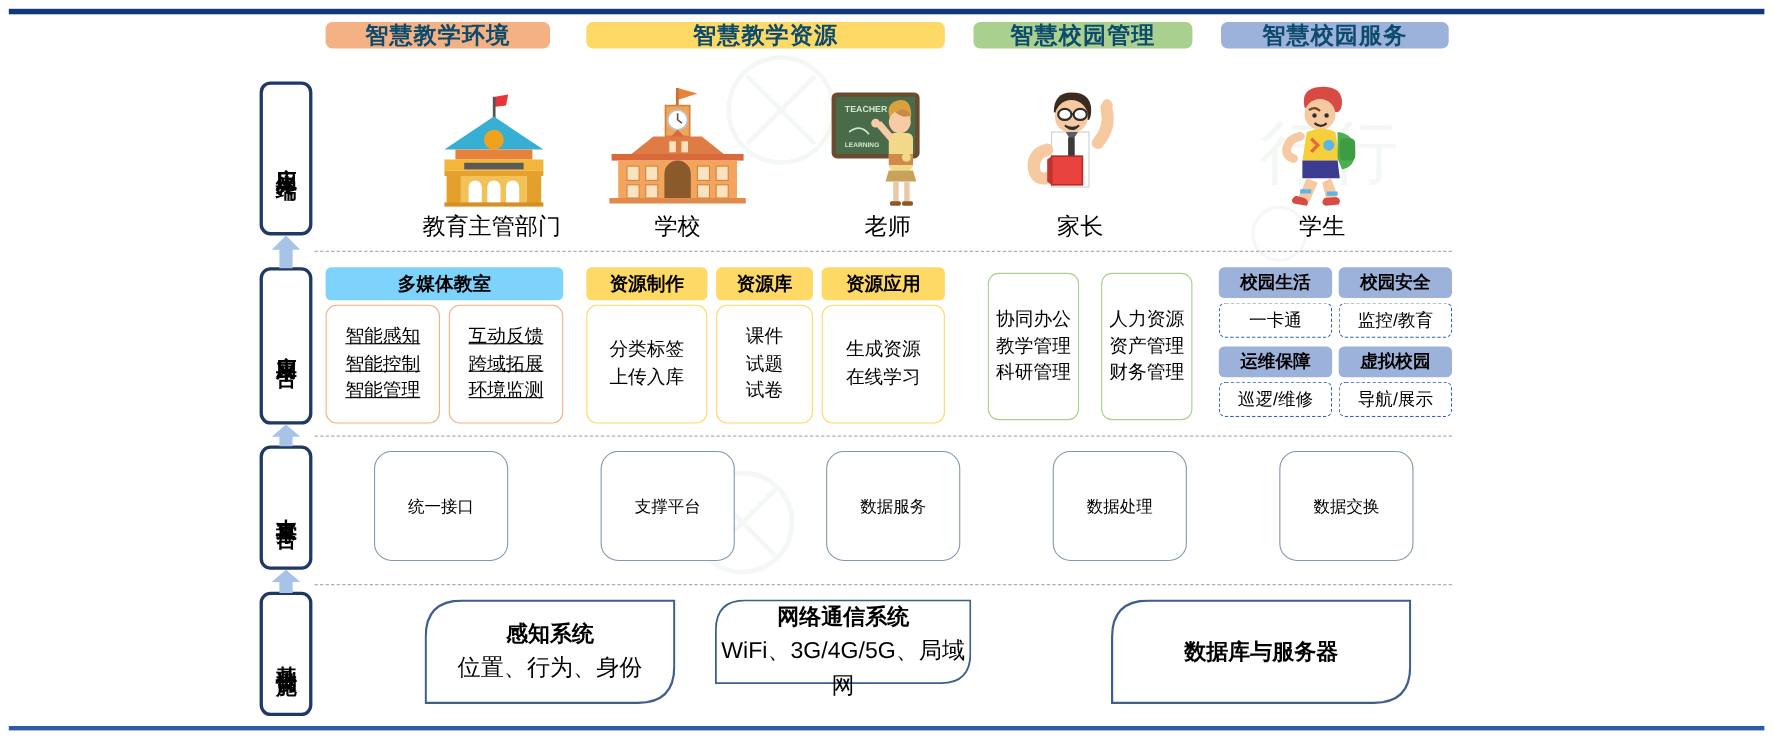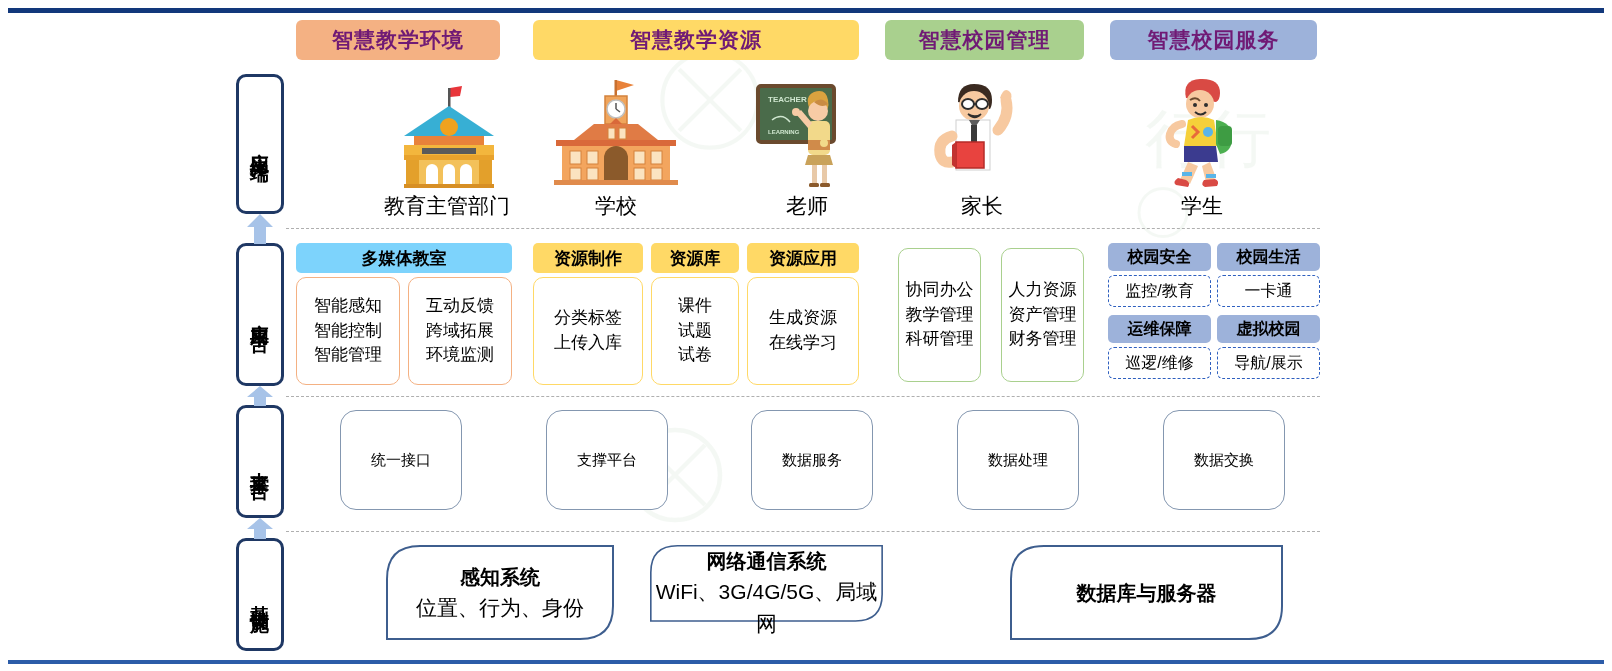--- a/index.html
+++ b/index.html
@@ -18,24 +18,24 @@
     background:#12387B;
   }
   .bottom-rule {
     position:absolute; left:8px; top:660px; width:1596px; height:4px;
     background:#2C5CA8;
   }
 
   
   .cat-row { position:absolute; top:20px; left:0; width:100%; height:42px; }
   .cat-pill {
-    position:absolute; top:0; height:40px;
+    position:absolute; top:0; height:24px;
     border-radius:6px;
     display:flex; align-items:center; justify-content:center;
-    font-weight:bold; font-size:21px; color:#701a75;
+    font-weight:bold; font-size:21px; color:#0c4a6e;
     letter-spacing:1px;
   }
   .cat-0 { left:296px; width:204px; background:#F4B183; }
   .cat-1 { left:533px; width:326px; background:#FFD966; }
   .cat-2 { left:885px; width:199px; background:#A9D08E; }
   .cat-3 { left:1110px; width:207px; background:#9DB2DA; }
 
   
   .layer-label {
     position:absolute; left:236px; width:48px;
@@ -88,21 +88,21 @@
   .grp-body { display:flex; gap:8px; margin-top:4px; }
   .sub {
     flex:1; border-radius:10px; background:#fff;
     display:flex; flex-direction:column; align-items:center; justify-content:center;
     padding:6px 4px;
   }
   .sub span { font-size:17px; color:#000; line-height:1.45; white-space:nowrap; }
 
   
   .g-orange .grp-hd { background:#7dd3fc; }
-  .g-orange .sub { border:1.6px solid #F4B183; }
+  .g-orange .sub { border:1.6px solid #F4B183;text-decoration:underline; }
   
   .g-yellow .grp-hd { background:#FFD966; }
   .g-yellow .sub { border:1.6px solid #FFD966; }
   
   .g-green .sub { border:1.6px solid #A9D08E; }
 
   .p-multimedia { left:296px; top:243px; width:216px; }
   .p-multimedia .sub { height:108px; }
 
   .p-make   { left:533px; top:243px; width:110px; }
@@ -424,32 +424,32 @@
       <span>资产管理</span>
       <span>财务管理</span>
     </div>
   </div>
 </div>
 
 <div class="grp p-blue">
   <div class="blue-grid">
     <div class="blue-cell">
       <div class="blue-hd">
+        <span>校园生活</span>
+      </div>
+      <div class="blue-sub">
+        <span>一卡通</span>
+      </div>
+    </div>
+    <div class="blue-cell">
+      <div class="blue-hd">
         <span>校园安全</span>
       </div>
       <div class="blue-sub">
         <span>监控/教育</span>
-      </div>
-    </div>
-    <div class="blue-cell">
-      <div class="blue-hd">
-        <span>校园生活</span>
-      </div>
-      <div class="blue-sub">
-        <span>一卡通</span>
       </div>
     </div>
     <div class="blue-cell">
       <div class="blue-hd">
         <span>运维保障</span>
       </div>
       <div class="blue-sub">
         <span>巡逻/维修</span>
       </div>
     </div>

